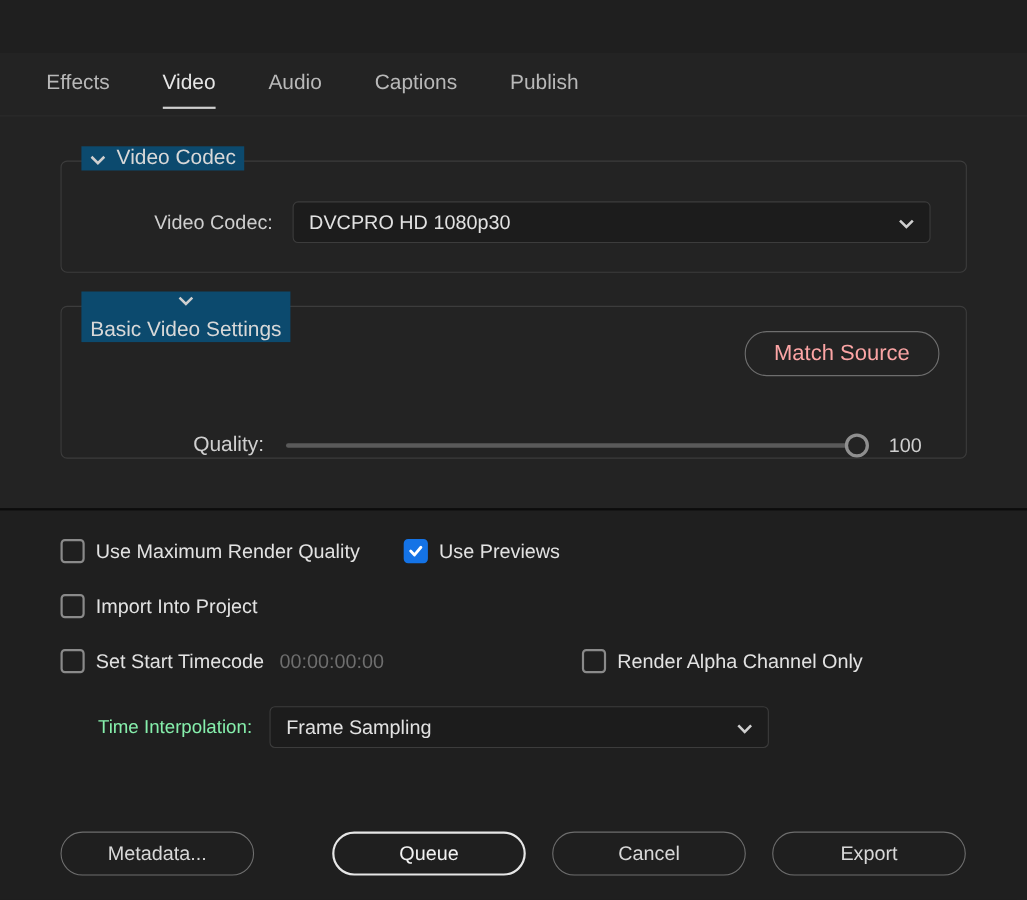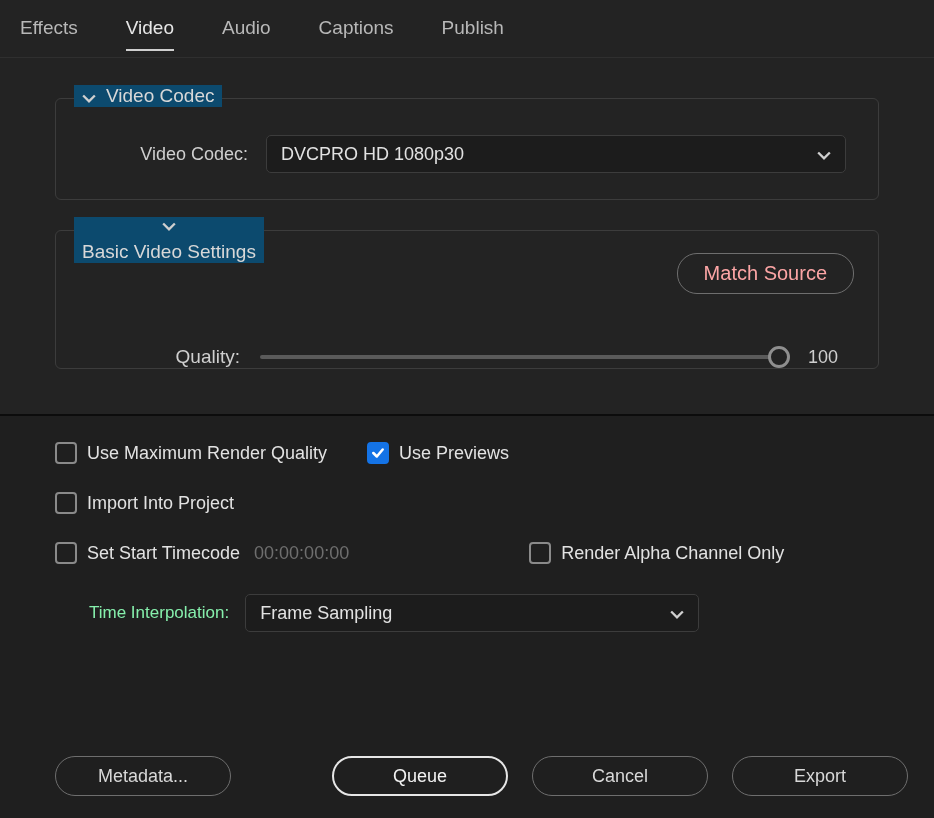--- a/index.html
+++ b/index.html
@@ -14,25 +14,26 @@
     width: 934px;
     height: 818px;
     overflow: hidden;
     position: relative;
   }
 
   
   .tabs {
     display: flex;
     gap: 48px;
-    padding: 10px 30px 0 20px;
+    padding: 10px 30px 0 42px;
     border-bottom: 1px solid #2f2f2f;
     background: #232323;
     height: 58px;
     align-items: center;
+    margin-top: 48px;
   }
   .tab {
     font-size: 19px;
     color: #b8b8b8;
     cursor: pointer;
     padding-bottom: 12px;
     position: relative;
   }
   .tab.active {
     color: #e6e6e6;
@@ -233,21 +234,21 @@
     cursor: pointer;
   }
 
   
   .btnbar {
     display: flex;
     gap: 24px;
     position: absolute;
     bottom: 22px;
     left: 55px;
-    right: 26px;
+    right: 56px;
     align-items: center;
   }
   .btn {
     border: 1.5px solid #6e6e6e;
     border-radius: 22px;
     background: transparent;
     color: #d8d8d8;
     font-size: 18px;
     height: 40px;
     width: 176px;

